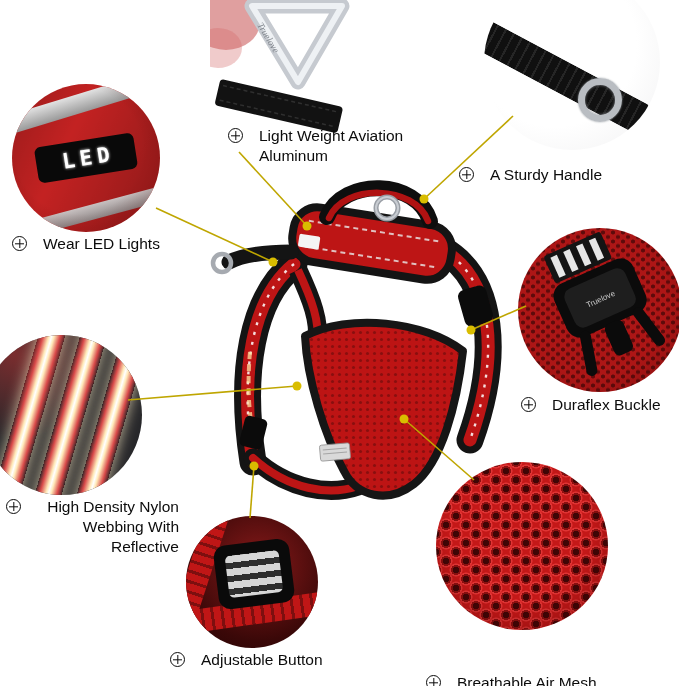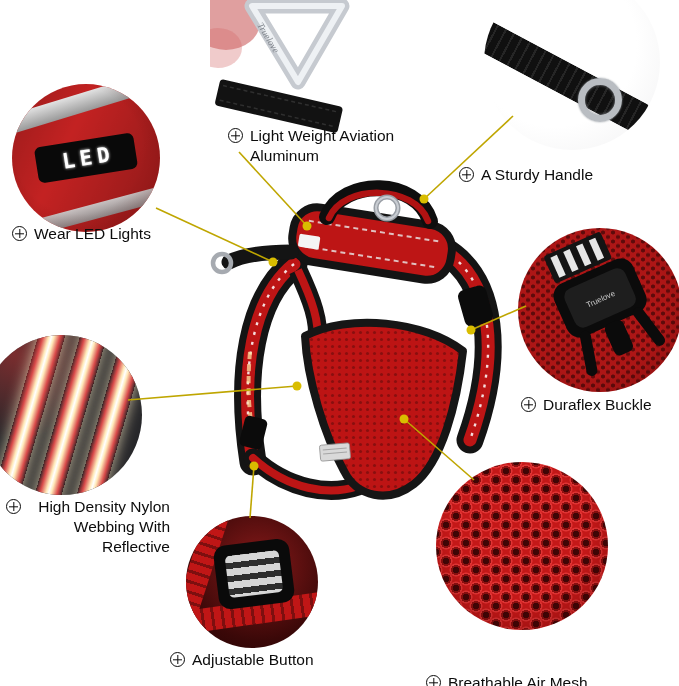--- a/index.html
+++ b/index.html
@@ -4,32 +4,32 @@
 <style>
   * { margin:0; padding:0; box-sizing:border-box; }
   html,body { background:#ffffff; }
   body { font-family:"Liberation Sans", sans-serif; }
   .stage { position:relative; width:679px; height:686px; background:#fff; overflow:hidden; }
   .layer { position:absolute; left:0; top:0; width:679px; height:686px; }
   .harness { z-index:2; }
   .connectors { z-index:5; pointer-events:none; }
 
   
-  .callout-label { position:absolute; display:flex; gap:7px; color:#0c0c0c;
+  .callout-label { position:absolute; display:flex; gap:16px; color:#0c0c0c;
                    font-size:15.5px; line-height:1.3; z-index:6; }
   .plus-icon { width:15px; height:15px; min-width:15px; border:1.4px solid #0c0c0c;
                border-radius:50%; position:relative; margin-top:2px; }
   .plus-icon::before { content:""; position:absolute; top:2.4px; bottom:2.4px; left:50%;
                width:1.4px; transform:translateX(-50%); background:#0c0c0c; }
   .plus-icon::after  { content:""; position:absolute; left:2.4px; right:2.4px; top:50%;
                height:1.4px; transform:translateY(-50%); background:#0c0c0c; }
   .lbl-aluminum { left:228px; top:126px; }
   .lbl-aluminum .label-text { width:170px; }
   .lbl-handle   { left:459px; top:165px; }
-  .lbl-led      { left:12px;  top:224px; }
+  .lbl-led      { left:12px;  top:234px; }
   .lbl-buckle   { left:521px; top:395px; }
   .lbl-webbing  { left:6px;   top:497px; }
   .lbl-webbing .label-text { width:142px;text-align:right; }
   .lbl-adjust   { left:170px; top:650px; }
   .lbl-mesh     { left:426px; top:637px;margin-top:36px; }
 
   
   .detail { position:absolute; border-radius:50%; overflow:hidden; z-index:4; }
 
   

